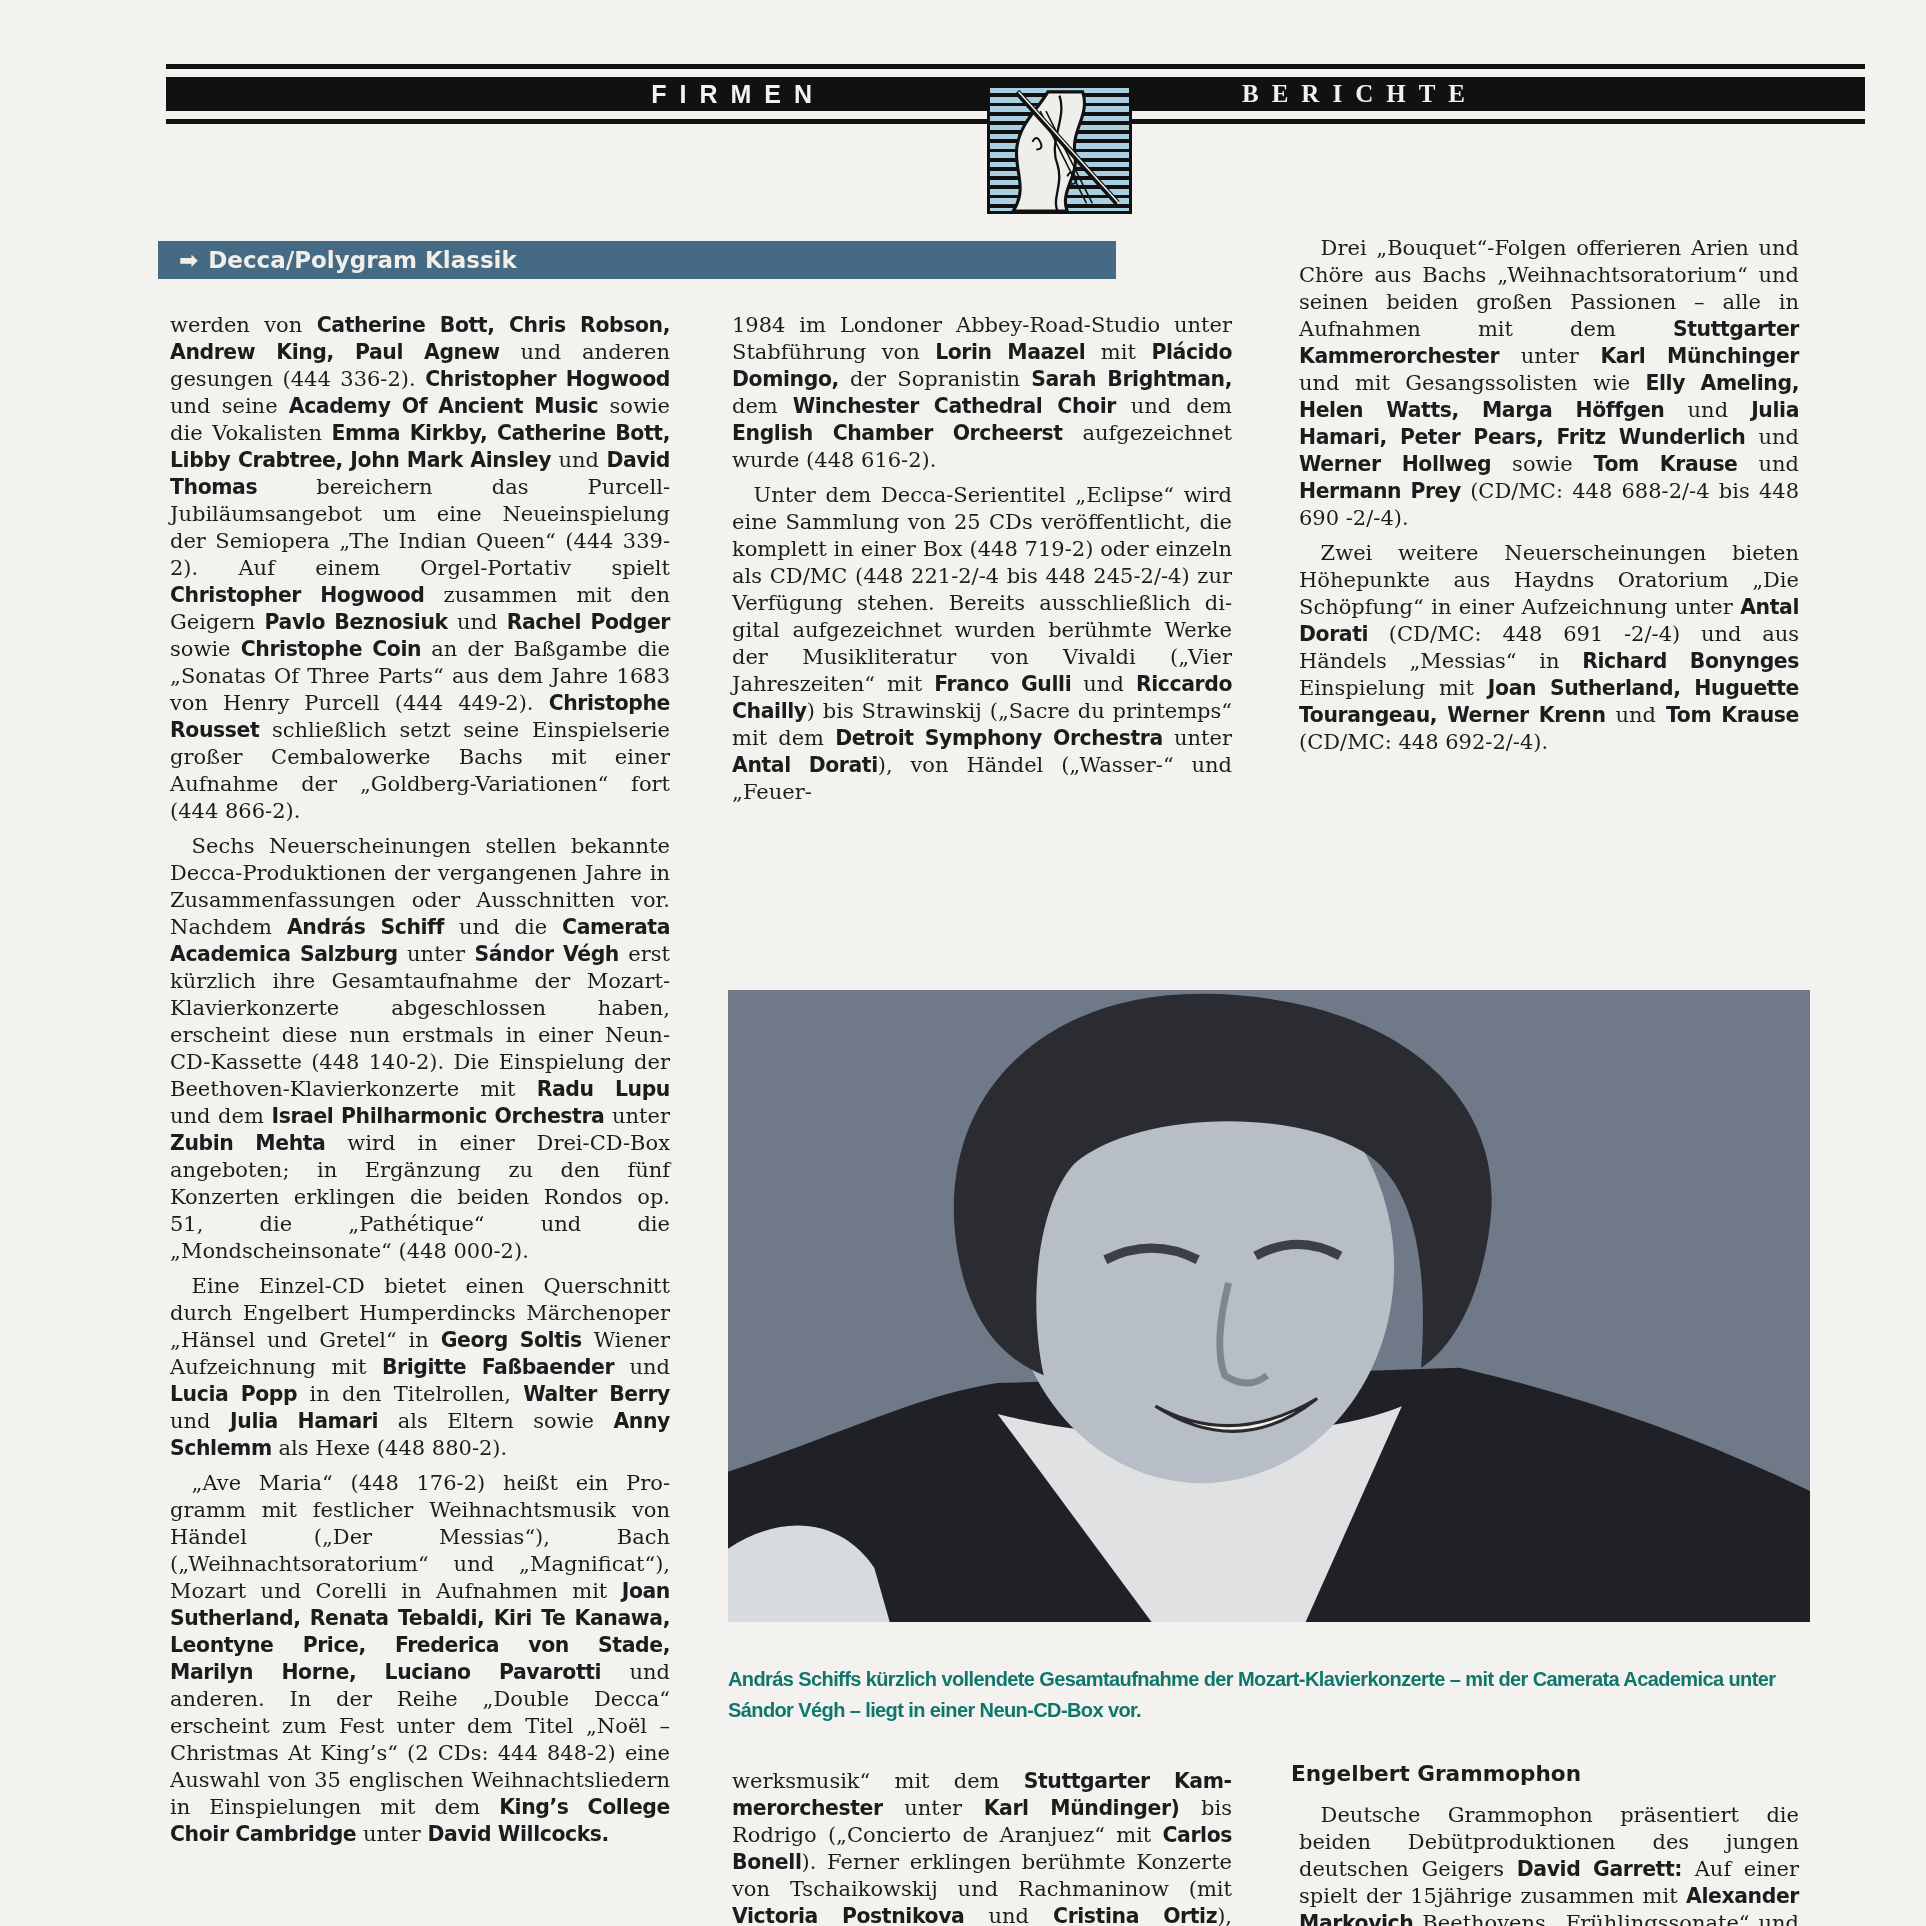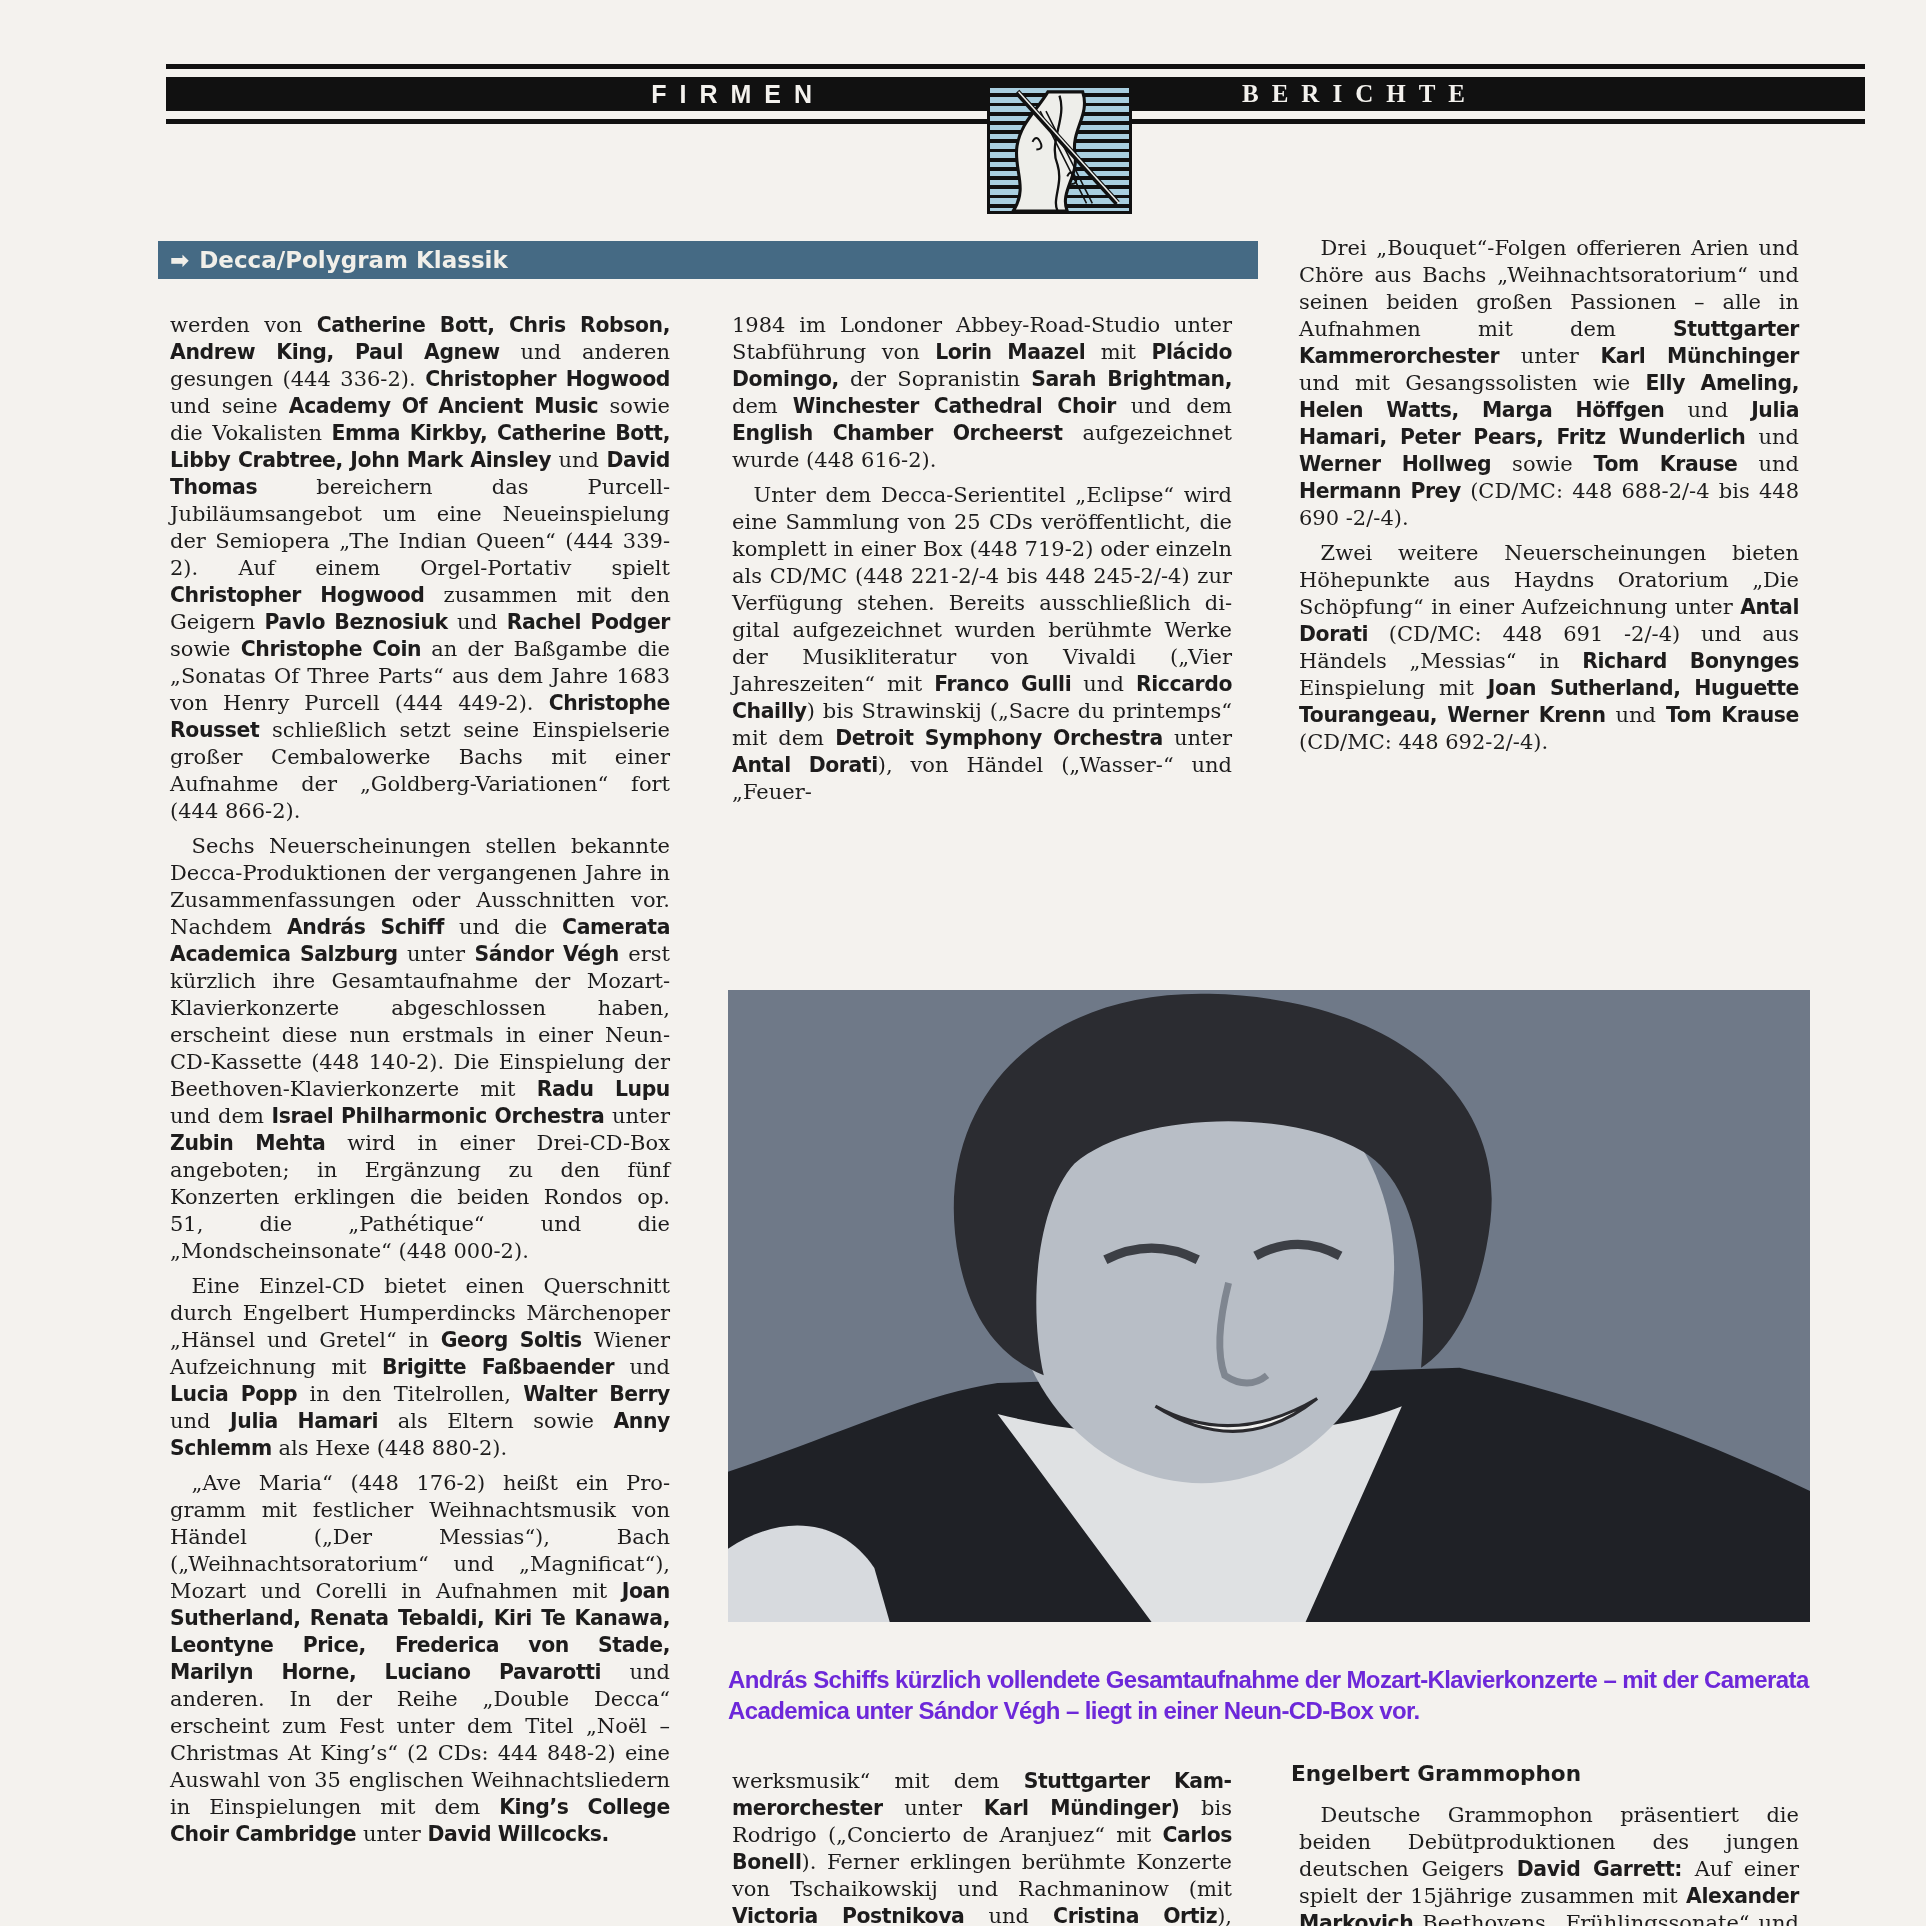--- a/index.html
+++ b/index.html
@@ -11,43 +11,43 @@
   .banner .stripe-mid{position:absolute;left:0;right:0;top:13px;height:34px;background:#111;}
   .banner .stripe-bot{position:absolute;left:0;right:0;top:55px;height:5.4px;background:#111;}
   .banner .word{position:absolute;top:13px;height:34px;line-height:34px;color:#f4f2ee;
        font-family:"Liberation Sans","DejaVu Sans",sans-serif;font-weight:bold;font-size:25px;letter-spacing:13px;}
   .banner .word.left{right:1040px;}
   .banner .word.right{left:1076px;font-family:Liberation Serif, serif;}
   .emblem{position:absolute;left:821px;top:21px;width:139px;height:123px;border:3.9px solid #111;
        background:repeating-linear-gradient(#a9cfe0 0 5.4px,#111 5.4px 9.2px);overflow:hidden;}
   .emblem svg{position:absolute;left:0;top:0;width:100%;height:100%;}
   
-  .section-bar{position:absolute;left:158px;top:241px;width:1100px;height:38px;background:#456a84;
+  .section-bar{position:absolute;left:158px;top:241px;width:958px;height:38px;background:#456a84;
        color:#f1efe9;font-family:"DejaVu Sans","Liberation Sans",sans-serif;font-weight:bold;
-       font-size:23px;line-height:38px;padding-left:12px;box-sizing:border-box;}
+       font-size:23px;line-height:38px;padding-left:21px;box-sizing:border-box;}
   .section-bar .arrow{display:inline-block;margin-right:10px;}
   
   .col{position:absolute;font-size:21px;line-height:27px;text-align:justify;hyphens:manual;}
   .col p{margin:8px;}
   .col p.indent{text-indent:21.6px;}
   .col b{font-family:"DejaVu Sans","Liberation Sans",sans-serif;font-weight:bold;font-size:20.4px;letter-spacing:-0.4px;}
   #col1{left:162px;top:304px;width:516px;}
   #col2{left:724px;top:304px;width:516px;}
   #col3{left:1291px;top:227px;width:516px;}
   #col4{left:724px;top:1760px;width:516px;}
   #col5{left:1291px;top:1760px;width:516px;}
   .subhead{font-family:"DejaVu Sans","Liberation Sans",sans-serif;font-weight:bold;font-size:21.6px;
        line-height:27px;margin-bottom:15.4px;}
   
   .photo{position:absolute;left:728px;top:990px;width:1082px;height:632px;overflow:hidden;
        background:radial-gradient(ellipse at 60% 30%,#7e8998 0%,#6b7584 60%,#5d6675 100%);}
   .photo svg{width:100%;height:100%;display:block;}
   .caption{position:absolute;left:728px;top:1664px;width:1086px;
-       font-family:"Liberation Sans","DejaVu Sans",sans-serif;font-weight:bold;font-size:24px;
-       line-height:31px;letter-spacing:-0.6px;color:#6d28d9;}
+       font-family:"Liberation Sans","DejaVu Sans",sans-serif;font-weight:bold;font-size:20px;
+       line-height:31px;letter-spacing:-0.6px;color:#0f766e;}
 </style>
 </head>
 <body>
 
 <div class="banner">
   <div class="stripe-top"></div>
   <div class="stripe-mid"></div>
   <div class="stripe-bot"></div>
   <span class="word left">FIRMEN</span>
   <span class="word right">BERICHTE</span>

